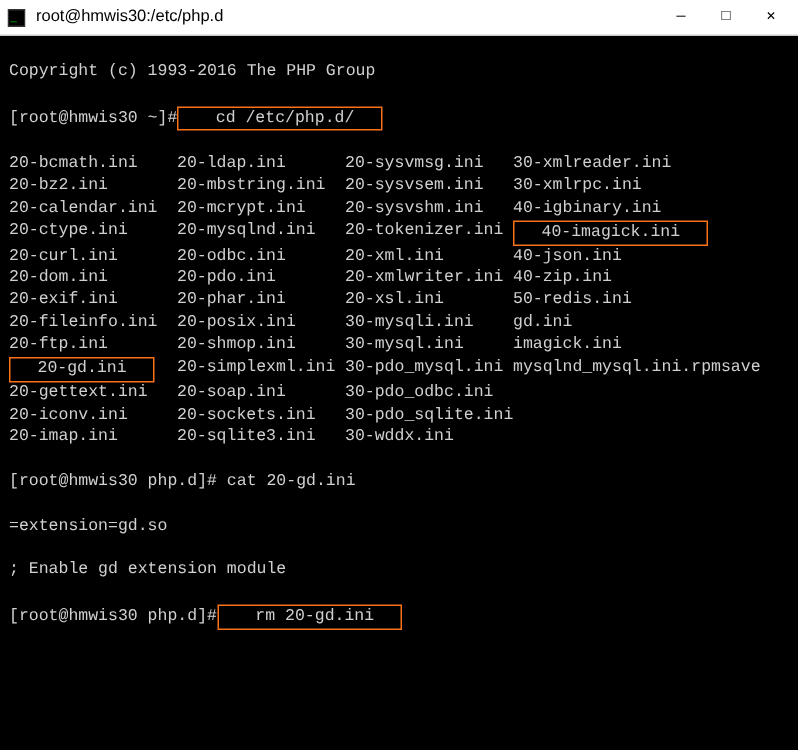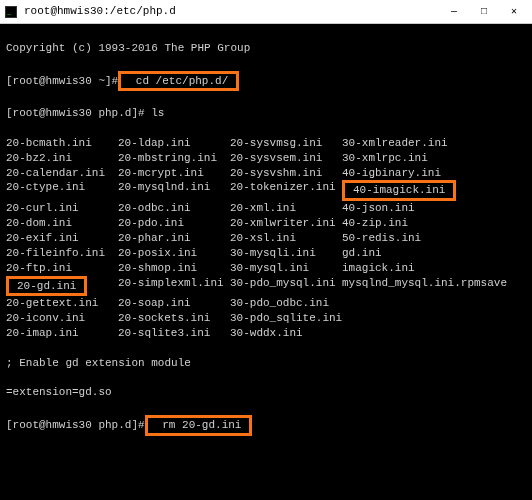--- a/index.html
+++ b/index.html
@@ -1,25 +1,25 @@
 <!DOCTYPE html>
 <html><head>
 <meta charset="utf-8">
 <style>
 *{margin:0;padding:0;box-sizing:border-box}
 body{background:#000;color:#d0d0d0;font-family:"Consolas","Courier New",monospace;font-size:11px;line-height:1.35;width:532px;height:500px;overflow:hidden}
 .titlebar{background:#fff;color:#000;height:24px;display:flex;align-items:center;padding:0 4px;border-bottom:1px solid #ccc}
 .title-icon{width:14px;height:14px;margin-right:6px;display:inline-flex;align-items:center;justify-content:center}
-.title-text{flex:1;font-size:11px;font-family:Liberation Mono, monospace}
+.title-text{flex:1;font-size:11px;font-family:Liberation Sans, sans-serif}
 .win-btns{display:flex;gap:2px}
 .win-btn{width:28px;height:20px;display:flex;align-items:center;justify-content:center;font-size:10px}
 .win-btn:last-child{color:#000}
 .terminal{padding:2px 6px;white-space:pre;overflow:hidden}
 .line{white-space:pre}
-.hl-red{border:3px solid #f97316;padding:0 8px;display:inline-block}
+.hl-red{border:1px solid #f97316;padding:0 18px;display:inline-block}
 .cols{display:flex}
 .col{white-space:pre}
 .c1{width:112px}
 .c2{width:112px}
 .c3{width:112px}
 .c4{flex:1}
 </style>
 </head>
 <body>
 
@@ -35,24 +35,24 @@
   <div class="win-btns">
     <div class="win-btn">—</div>
     <div class="win-btn">□</div>
     <div class="win-btn">✕</div>
   </div>
 </div>
 
 <div class="terminal">
 <div class="line">Copyright (c) 1993-2016 The PHP Group</div>
 <div class="line"><span>[root@hmwis30 ~]#</span><span class="hl-red"> cd /etc/php.d/</span></div>
-<div class="line">[root@hmwis30 php.d]# ls</div>
 <div id="ls1"><div class="cols"><span class="col c1">20-bcmath.ini</span><span class="col c2">20-ldap.ini</span><span class="col c3">20-sysvmsg.ini</span><span class="col c4">30-xmlreader.ini</span></div><div class="cols"><span class="col c1">20-bz2.ini</span><span class="col c2">20-mbstring.ini</span><span class="col c3">20-sysvsem.ini</span><span class="col c4">30-xmlrpc.ini</span></div><div class="cols"><span class="col c1">20-calendar.ini</span><span class="col c2">20-mcrypt.ini</span><span class="col c3">20-sysvshm.ini</span><span class="col c4">40-igbinary.ini</span></div><div class="cols"><span class="col c1">20-ctype.ini</span><span class="col c2">20-mysqlnd.ini</span><span class="col c3">20-tokenizer.ini</span><span class="col c4"><span class="hl-red">40-imagick.ini</span></span></div><div class="cols"><span class="col c1">20-curl.ini</span><span class="col c2">20-odbc.ini</span><span class="col c3">20-xml.ini</span><span class="col c4">40-json.ini</span></div><div class="cols"><span class="col c1">20-dom.ini</span><span class="col c2">20-pdo.ini</span><span class="col c3">20-xmlwriter.ini</span><span class="col c4">40-zip.ini</span></div><div class="cols"><span class="col c1">20-exif.ini</span><span class="col c2">20-phar.ini</span><span class="col c3">20-xsl.ini</span><span class="col c4">50-redis.ini</span></div><div class="cols"><span class="col c1">20-fileinfo.ini</span><span class="col c2">20-posix.ini</span><span class="col c3">30-mysqli.ini</span><span class="col c4">gd.ini</span></div><div class="cols"><span class="col c1">20-ftp.ini</span><span class="col c2">20-shmop.ini</span><span class="col c3">30-mysql.ini</span><span class="col c4">imagick.ini</span></div><div class="cols"><span class="col c1"><span class="hl-red">20-gd.ini</span></span><span class="col c2">20-simplexml.ini</span><span class="col c3">30-pdo_mysql.ini</span><span class="col c4">mysqlnd_mysql.ini.rpmsave</span></div><div class="cols"><span class="col c1">20-gettext.ini</span><span class="col c2">20-soap.ini</span><span class="col c3">30-pdo_odbc.ini</span><span class="col c4"></span></div><div class="cols"><span class="col c1">20-iconv.ini</span><span class="col c2">20-sockets.ini</span><span class="col c3">30-pdo_sqlite.ini</span><span class="col c4"></span></div><div class="cols"><span class="col c1">20-imap.ini</span><span class="col c2">20-sqlite3.ini</span><span class="col c3">30-wddx.ini</span><span class="col c4"></span></div></div>
+<div class="line">[root@hmwis30 php.d]# cat 20-gd.ini</div>
+<div class="line">=extension=gd.so</div>
 <div class="line">; Enable gd extension module</div>
-<div class="line">=extension=gd.so</div>
 <div class="line"><span>[root@hmwis30 php.d]#</span><span class="hl-red"> rm 20-gd.ini</span></div>
 
 
 
 
 
 
 </div>
 
 </body></html>

